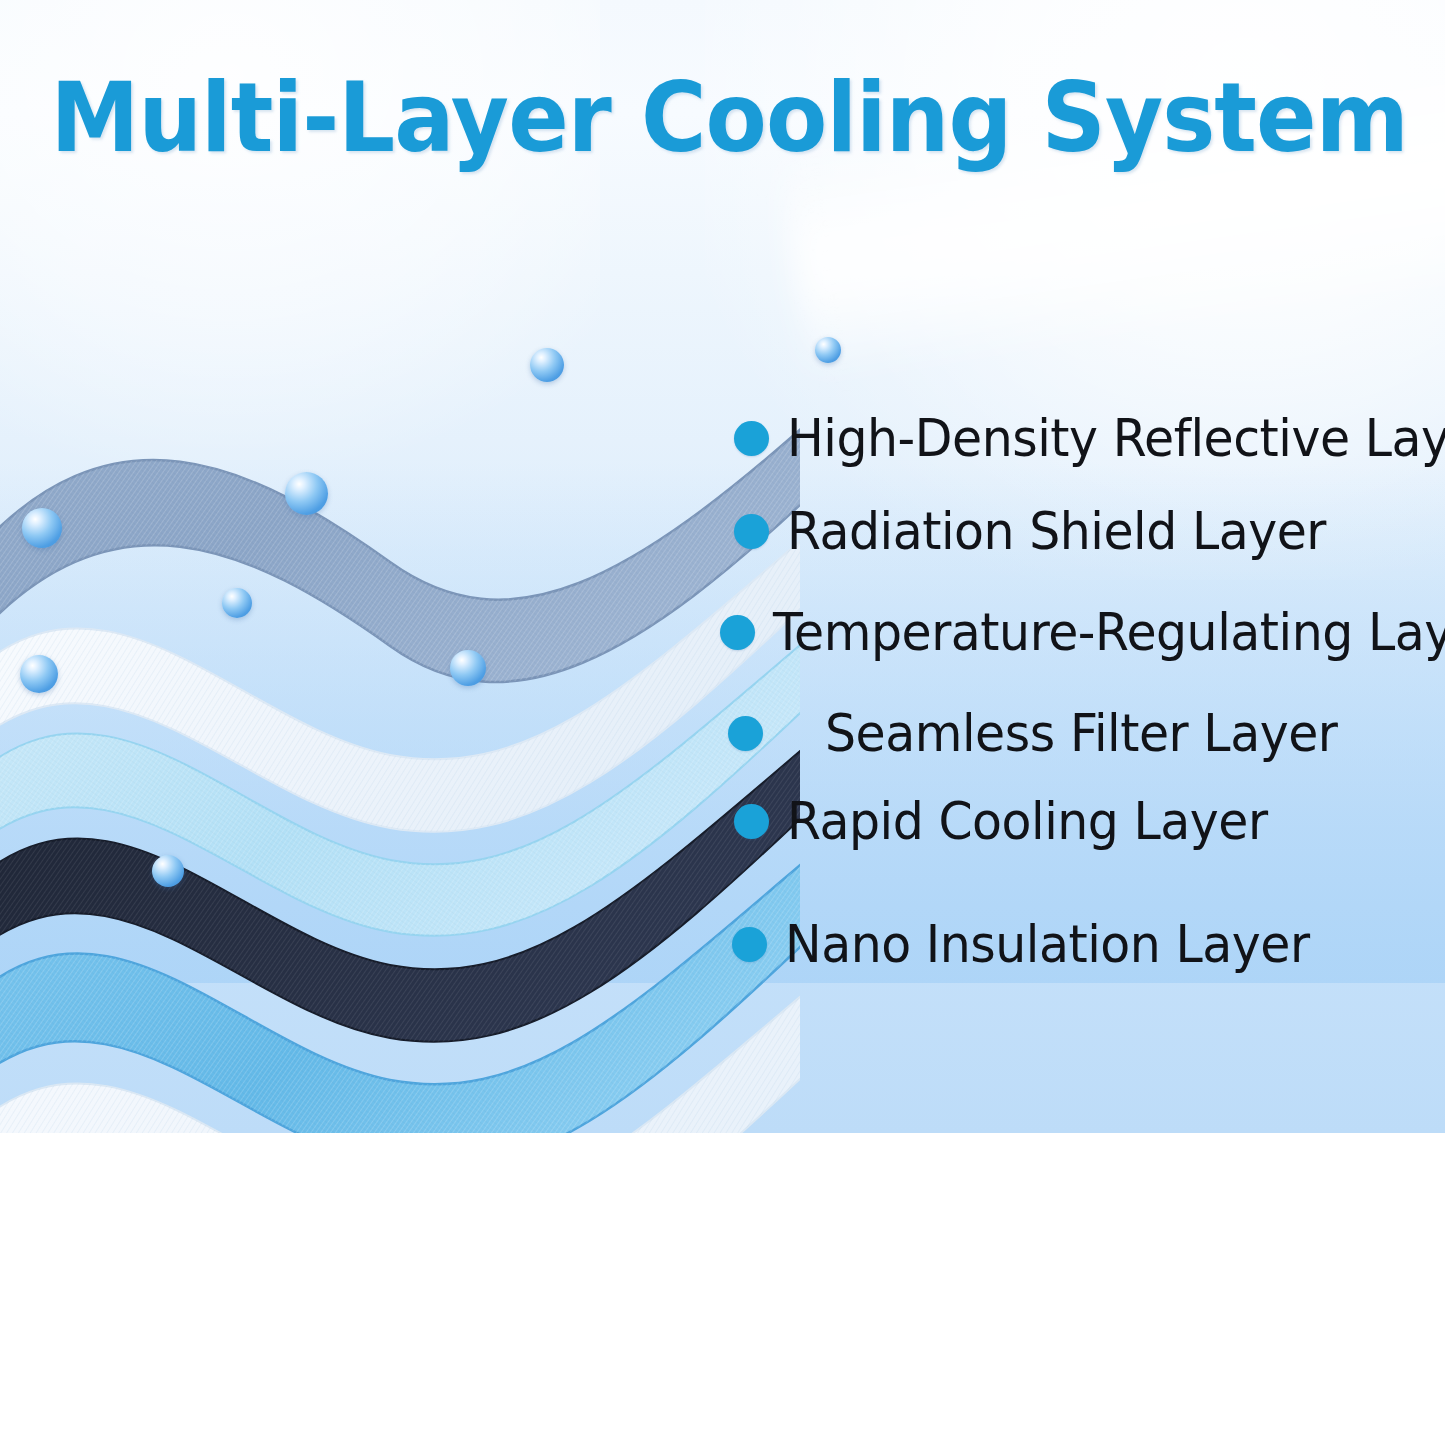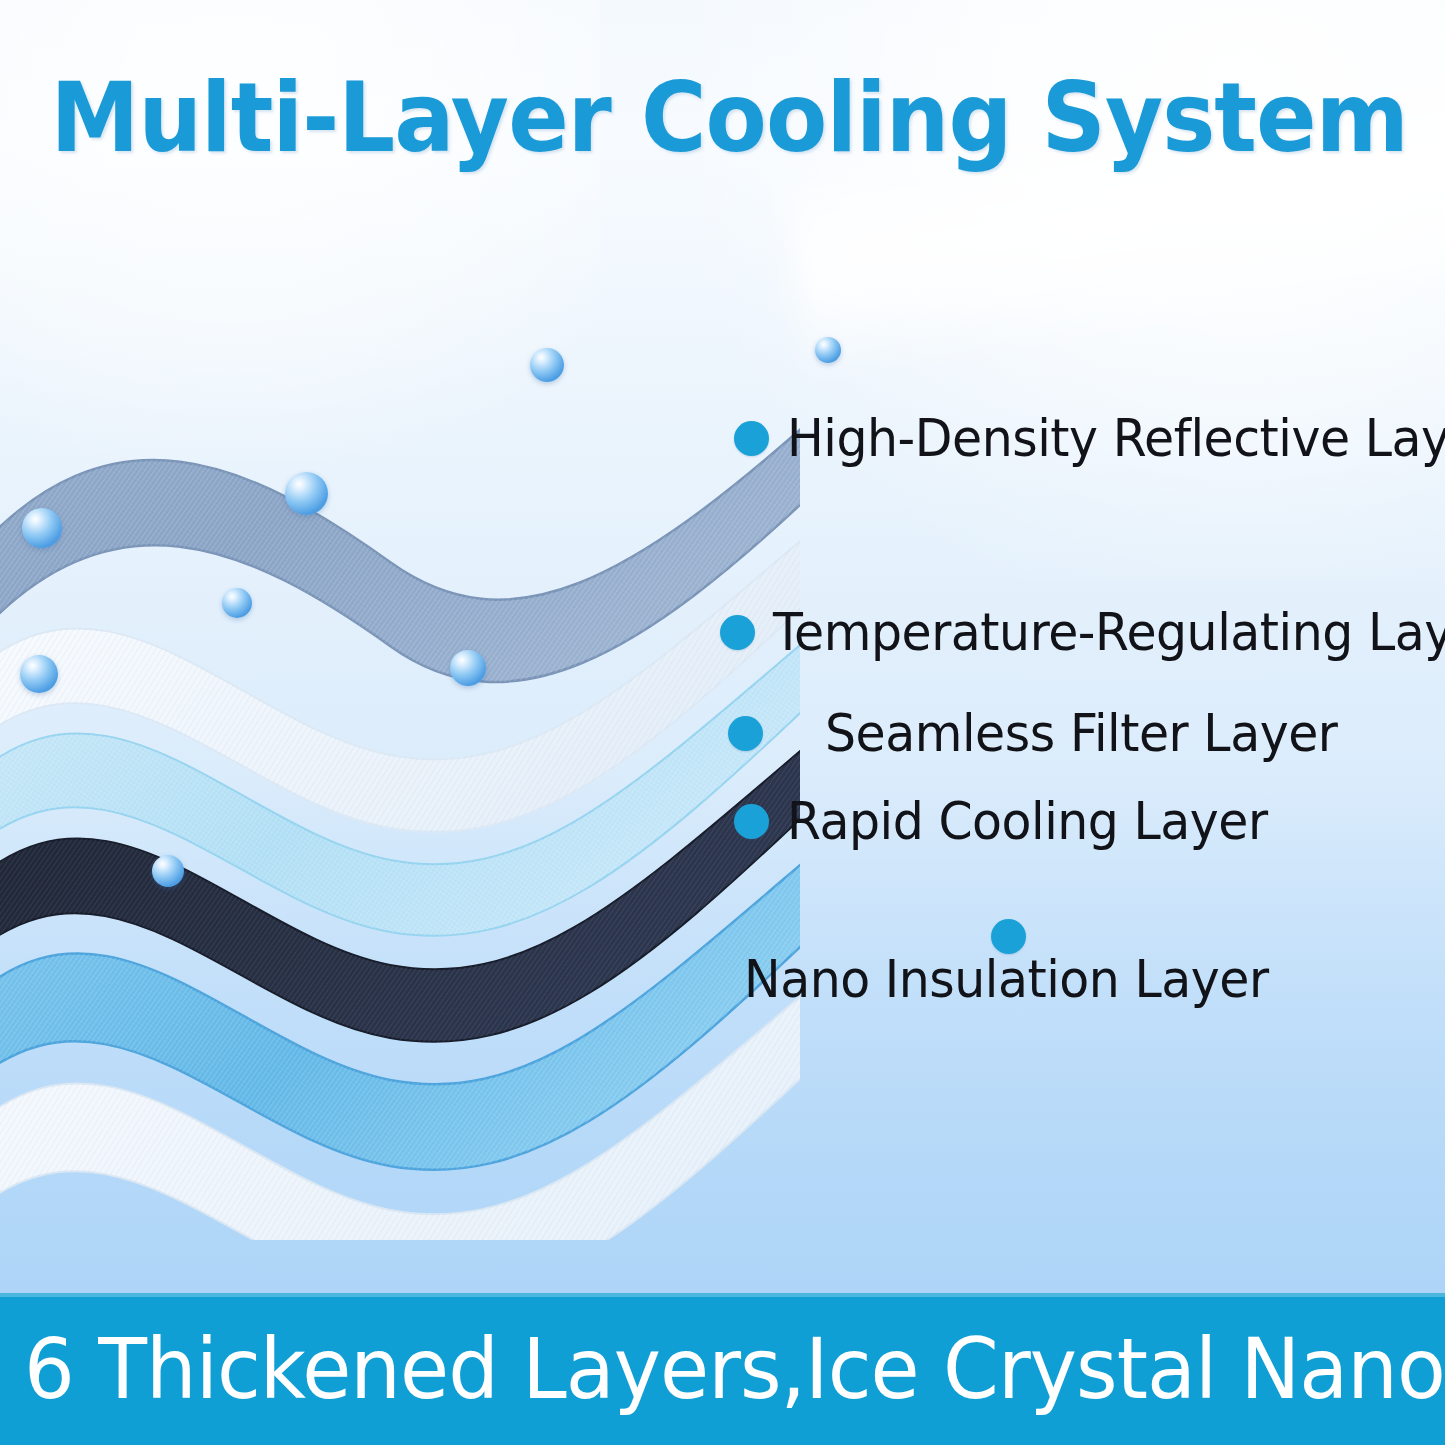--- a/index.html
+++ b/index.html
@@ -3,21 +3,21 @@
 <meta charset="utf-8">
 <style>
   html, body {
     margin: 0;
     padding: 0;
     background: #ffffff;
   }
   #page {
     position: relative;
     width: 1445px;
-    height: 1445px;
+    height: 1133px;
     overflow: hidden;
     font-family: "Liberation Sans", sans-serif;
     background: #eaf4fd;
   }
 
   
   .bg-base {
     position: absolute;
     left: 0; top: 0; right: 0; bottom: 0;
     background:
@@ -274,33 +274,37 @@
       <div class="drop" style="left: 450px; top: 650px; width: 36px; height: 36px;"></div>
       <div class="drop" style="left: 20px; top: 655px; width: 38px; height: 38px;"></div>
       <div class="drop" style="left: 152px; top: 855px; width: 32px; height: 32px;"></div>
     </div>
 
   <div class="labels" id="labels">
       <div class="label-row" style="top: 413px; left: 20px;">
         <div class="bullet"></div>
         <div class="label-text">High-Density Reflective Layer</div>
       </div>
+      <div class="label-row" style="top: 506px; left: 20px;">
+        <div class="bullet"></div>
+        <div class="label-text">Radiation Shield Layer</div>
+      </div>
       <div class="label-row" style="top: 607px; left: 6px;">
         <div class="bullet"></div>
         <div class="label-text">Temperature-Regulating Layer</div>
       </div>
       <div class="label-row" style="top: 708px; left: 14px; gap: 44px;">
         <div class="bullet"></div>
         <div class="label-text">Seamless Filter Layer</div>
       </div>
       <div class="label-row" style="top: 796px; left: 20px; align-items: center;">
         <div class="bullet"></div>
         <div class="label-text">Rapid Cooling Layer</div>
       </div>
-      <div class="label-row" style="top: 919px; left: 12px; flex-direction: column;">
+      <div class="label-row" style="top: 919px; left: 18px;">
         <div class="bullet"></div>
         <div class="label-text">Nano Insulation Layer</div>
       </div>
     </div>
 
   <div class="banner">
     <div class="banner-topline"></div>
     <div class="banner-text">6 Thickened Layers,Ice Crystal Nanoh</div>
   </div>
 

